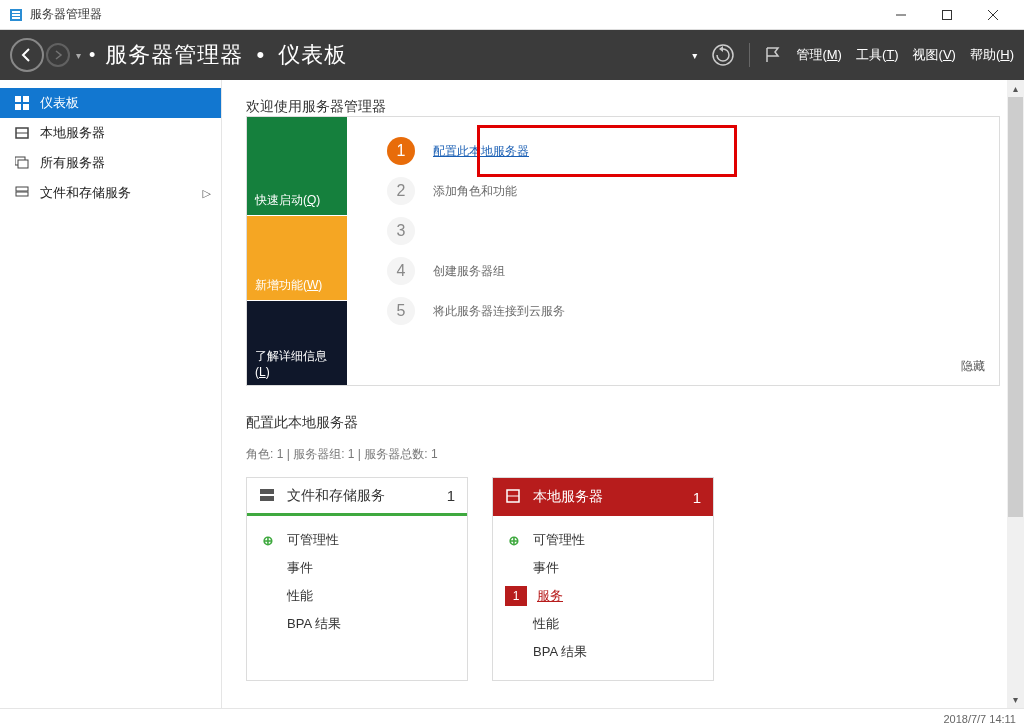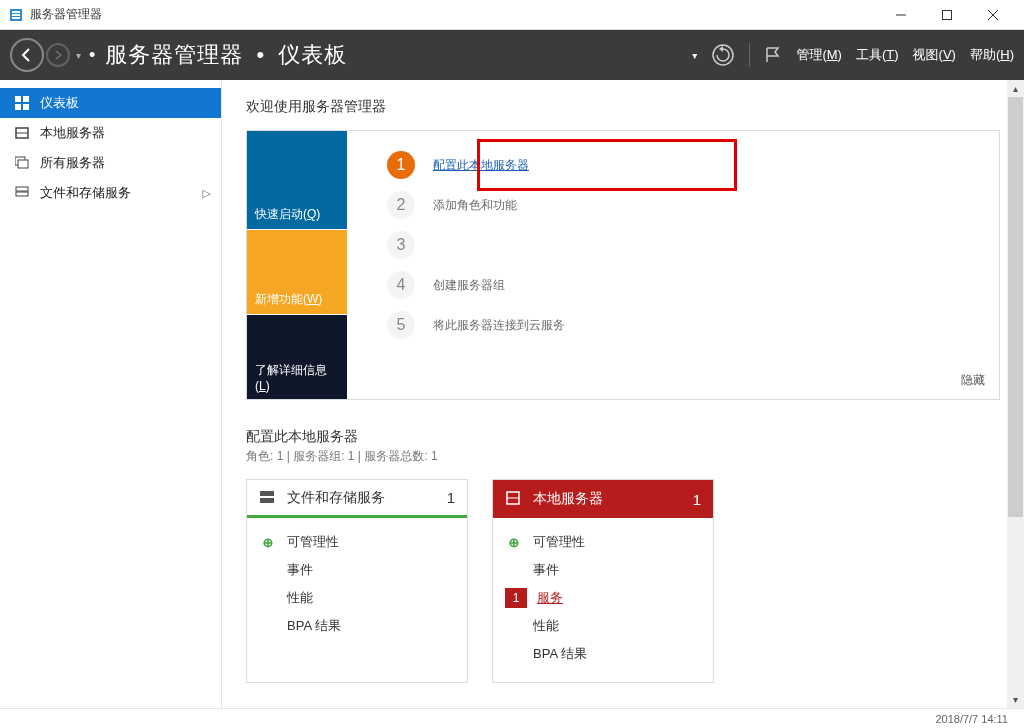--- a/index.html
+++ b/index.html
@@ -28,62 +28,62 @@
 .body { display: flex; height: calc(728px - 30px - 50px - 20px); }
 .sidebar { width: 222px; background: #fff; border-right: 1px solid #e5e5e5; padding-top: 8px; }
 .side-item { height: 30px; display: flex; align-items: center; padding: 0 14px; font-size: 13px; color: #222; gap: 10px; position: relative; }
 .side-item.active { background: #1277d0; color: #fff; }
 .side-ico { width: 16px; height: 16px; display: inline-flex; align-items: center; justify-content: center; }
 .side-item .chev { position: absolute; right: 10px; font-size: 11px; color: #555; }
 
 
 .main { flex: 1; background: #fff; overflow-y: auto; padding: 0 0 0 0; position: relative; }
 .main-inner { padding: 18px 24px 0 24px; }
-.welcome-title { font-size: 14px; color: #333; margin-bottom: 14px; }
+.welcome-title { font-size: 14px; color: #333; }
 
 
 .quick-panel { border: 1px solid #dcdcdc; display: flex; position: relative; min-height: 270px; }
 .quick-sidebar { width: 100px; display: flex; flex-direction: column; }
 .qs-block { flex: 1; color: #fff; font-size: 12px; display: flex; align-items: flex-end; padding: 6px 8px; }
 .qs-block .u { text-decoration: underline; }
-.qs1 { background: #0369a1; flex: 1.2; }
+.qs1 { background: #15803d; flex: 1.2; }
 .qs2 { background: #f5a623; border-top: 1px solid #fff; }
 .qs3 { background: #0f172a; border-top: 1px solid #fff; }
 
 .quick-list { flex: 1; padding: 14px 20px 10px 40px; position: relative; }
 .ql-item { display: flex; align-items: center; gap: 18px; height: 40px; }
 .ql-num { width: 28px; height: 28px; border-radius: 50%; display: flex; align-items: center; justify-content: center; font-size: 16px; color: #888; background: #f4f4f4; }
 .ql-item.primary .ql-num { background: #e86c0a; color: #fff; }
 .ql-text { font-size: 12px; color: #6a6a6a; }
 .ql-item.primary .ql-text { color: #1a5fb4; text-decoration: underline; }
 .ql-highlight { position: absolute; border: 3px solid #e00000; left: 130px; top: 8px; width: 260px; height: 52px; pointer-events: none; }
 .hide-link { position: absolute; right: 14px; bottom: 10px; font-size: 12px; color: #555; }
 
 
 .roles-head { margin-top: 28px; font-size: 14px; color: #333; }
-.roles-sub { font-size: 12px; color: #777; margin-top: 2px; }
+.roles-sub { font-size: 12px; color: #777; margin-top: 14px; }
 
 .tiles { display: flex; gap: 24px; margin-top: 14px; }
 .tile { width: 222px; border: 1px solid #dcdcdc; background: #fff; }
 .tile-head { height: 38px; display: flex; align-items: center; padding: 0 12px; gap: 10px; color: #333; font-size: 14px; border-bottom: 3px solid #3fa93f; }
 .tile-head.red { background: #b71c1c; color: #fff; border-bottom: none; }
 .tile-head .count { margin-left: auto; font-size: 15px; }
 .tile-ico { width: 18px; height: 18px; display: inline-flex; }
 .tile-body { padding: 10px 12px 14px 12px; }
 .tile-row { display: flex; align-items: center; gap: 10px; height: 28px; font-size: 13px; color: #333; }
 .tile-row .row-ico { width: 18px; display: inline-flex; justify-content: center; }
 .arrow-up { color: #3fa93f; font-weight: bold; }
 
 
 .scroll-track { position: absolute; right: 0; top: 0; bottom: 0; width: 17px; background: #f0f0f0; display:flex; flex-direction:column; align-items:center; }
 .scroll-btn { height: 17px; width: 17px; display:flex; align-items:center; justify-content:center; color:#555; font-size:10px;}
 .scroll-thumb { width: 15px; background: #cdcdcd; margin-top: 0; }
 
 
-.statusbar { height: 20px; background: #fff; border-top: 1px solid #e5e5e5; display: flex; align-items: center; justify-content: flex-end; padding: 0 16px; font-size: 11px; color: #666; }
+.statusbar { height: 20px; background: #fff; border-top: 1px solid #e5e5e5; display: flex; align-items: center; justify-content: flex-end; padding: 0 8px; font-size: 11px; color: #666; }
 </style>
 </head>
 <body>
 
 <div class="titlebar">
   <span class="app-icon">
     <svg width="16" height="16">
         <rect x="2" y="2" width="12" height="12" fill="#2a8dd4"></rect>
         <rect x="4" y="4" width="8" height="2" fill="#fff"></rect>
         <rect x="4" y="7" width="8" height="2" fill="#fff"></rect>

